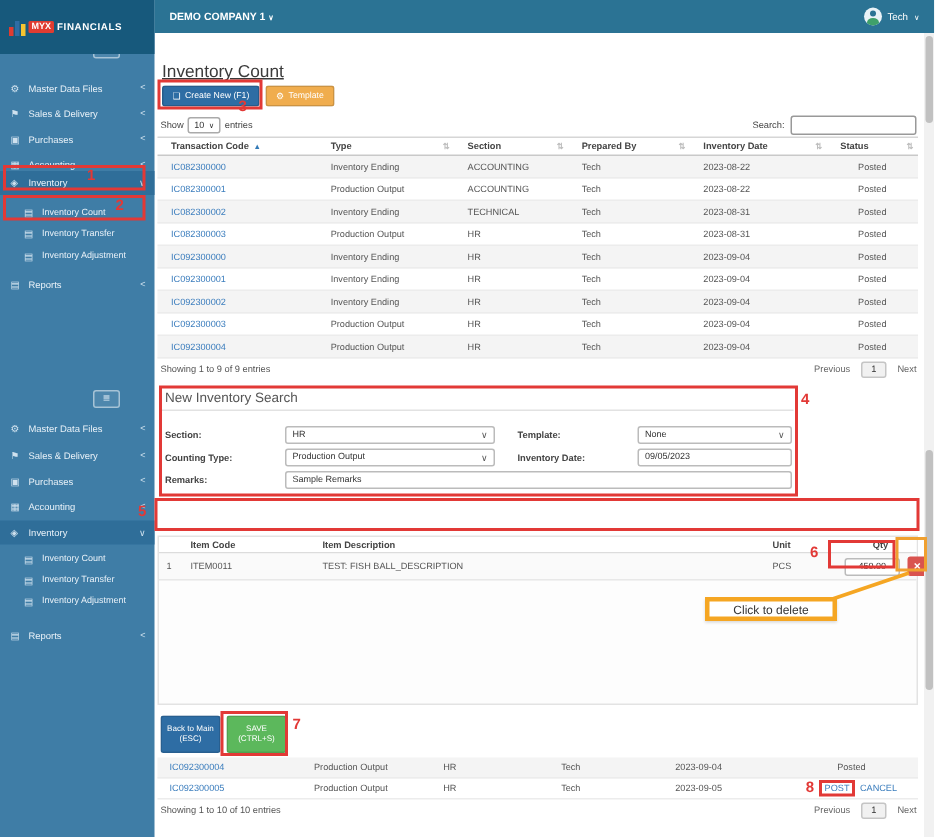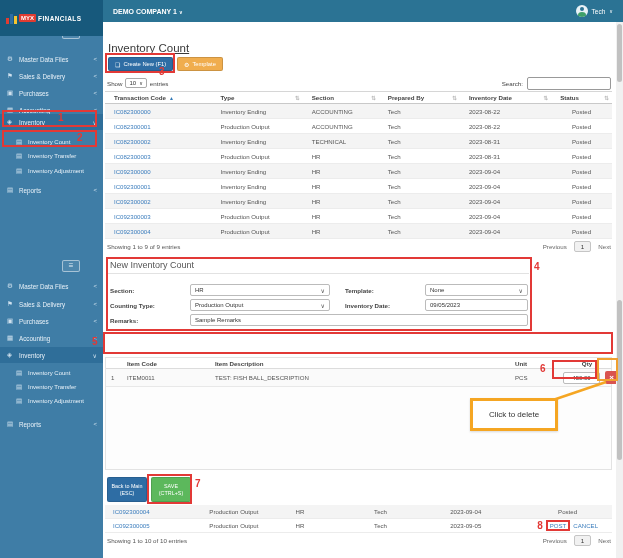--- a/index.html
+++ b/index.html
@@ -345,21 +345,21 @@
           <i class="icn">▤</i>
           <span>Inventory Adjustment</span>
         </div>
       <div class="s-item" style="top:160px">
           <i class="icn">▤</i>
           <span>Reports</span>
           <span class="chev">&lt;</span>
         </div>
     </div>
 
-    <div class="form-title">New Inventory Count</div>
+    <div class="form-title">New Inventory Search</div>
     <div class="form-rule"></div>
 
     <span class="f-label" style="left:110px;top:31px">Section:</span>
     <div class="f-select" style="left:190px;top:28px;width:140px">
         <span>HR</span>
         <span class="f-caret">∨</span>
       </div>
     <span class="f-label" style="left:345px;top:31px">Template:</span>
     <div class="f-select" style="left:425px;top:28px;width:103px">
         <span>None</span>
@@ -450,17 +450,17 @@
     <div class="rbox" style="left:103px;top:76px;width:510px;height:22px"></div>
     <div class="rnum" style="left:92px;top:80px">5</div>
     <div class="rbox" style="left:552px;top:104px;width:45px;height:19px"></div>
     <div class="rnum" style="left:540px;top:107px">6</div>
     <div class="obox" style="left:597px;top:102px;width:21px;height:23px"></div>
     <div class="rbox" style="left:147px;top:218px;width:45px;height:30px"></div>
     <div class="rnum" style="left:195px;top:222px">7</div>
     <svg class="connector" style="left:543px;top:122px" width="72" height="26" viewBox="0 0 72 26">
         <line x1="63" y1="4" x2="10" y2="22" stroke="#f5a623" stroke-width="2.5"></line>
       </svg>
-    <div class="callout" style="left:470px;top:142px;width:88px;height:33px">
+    <div class="callout" style="left:470px;top:142px;width:88px;height:16px">
         <span>Click to delete</span>
       </div>
   </div>
 </div>
 
 </body></html>

